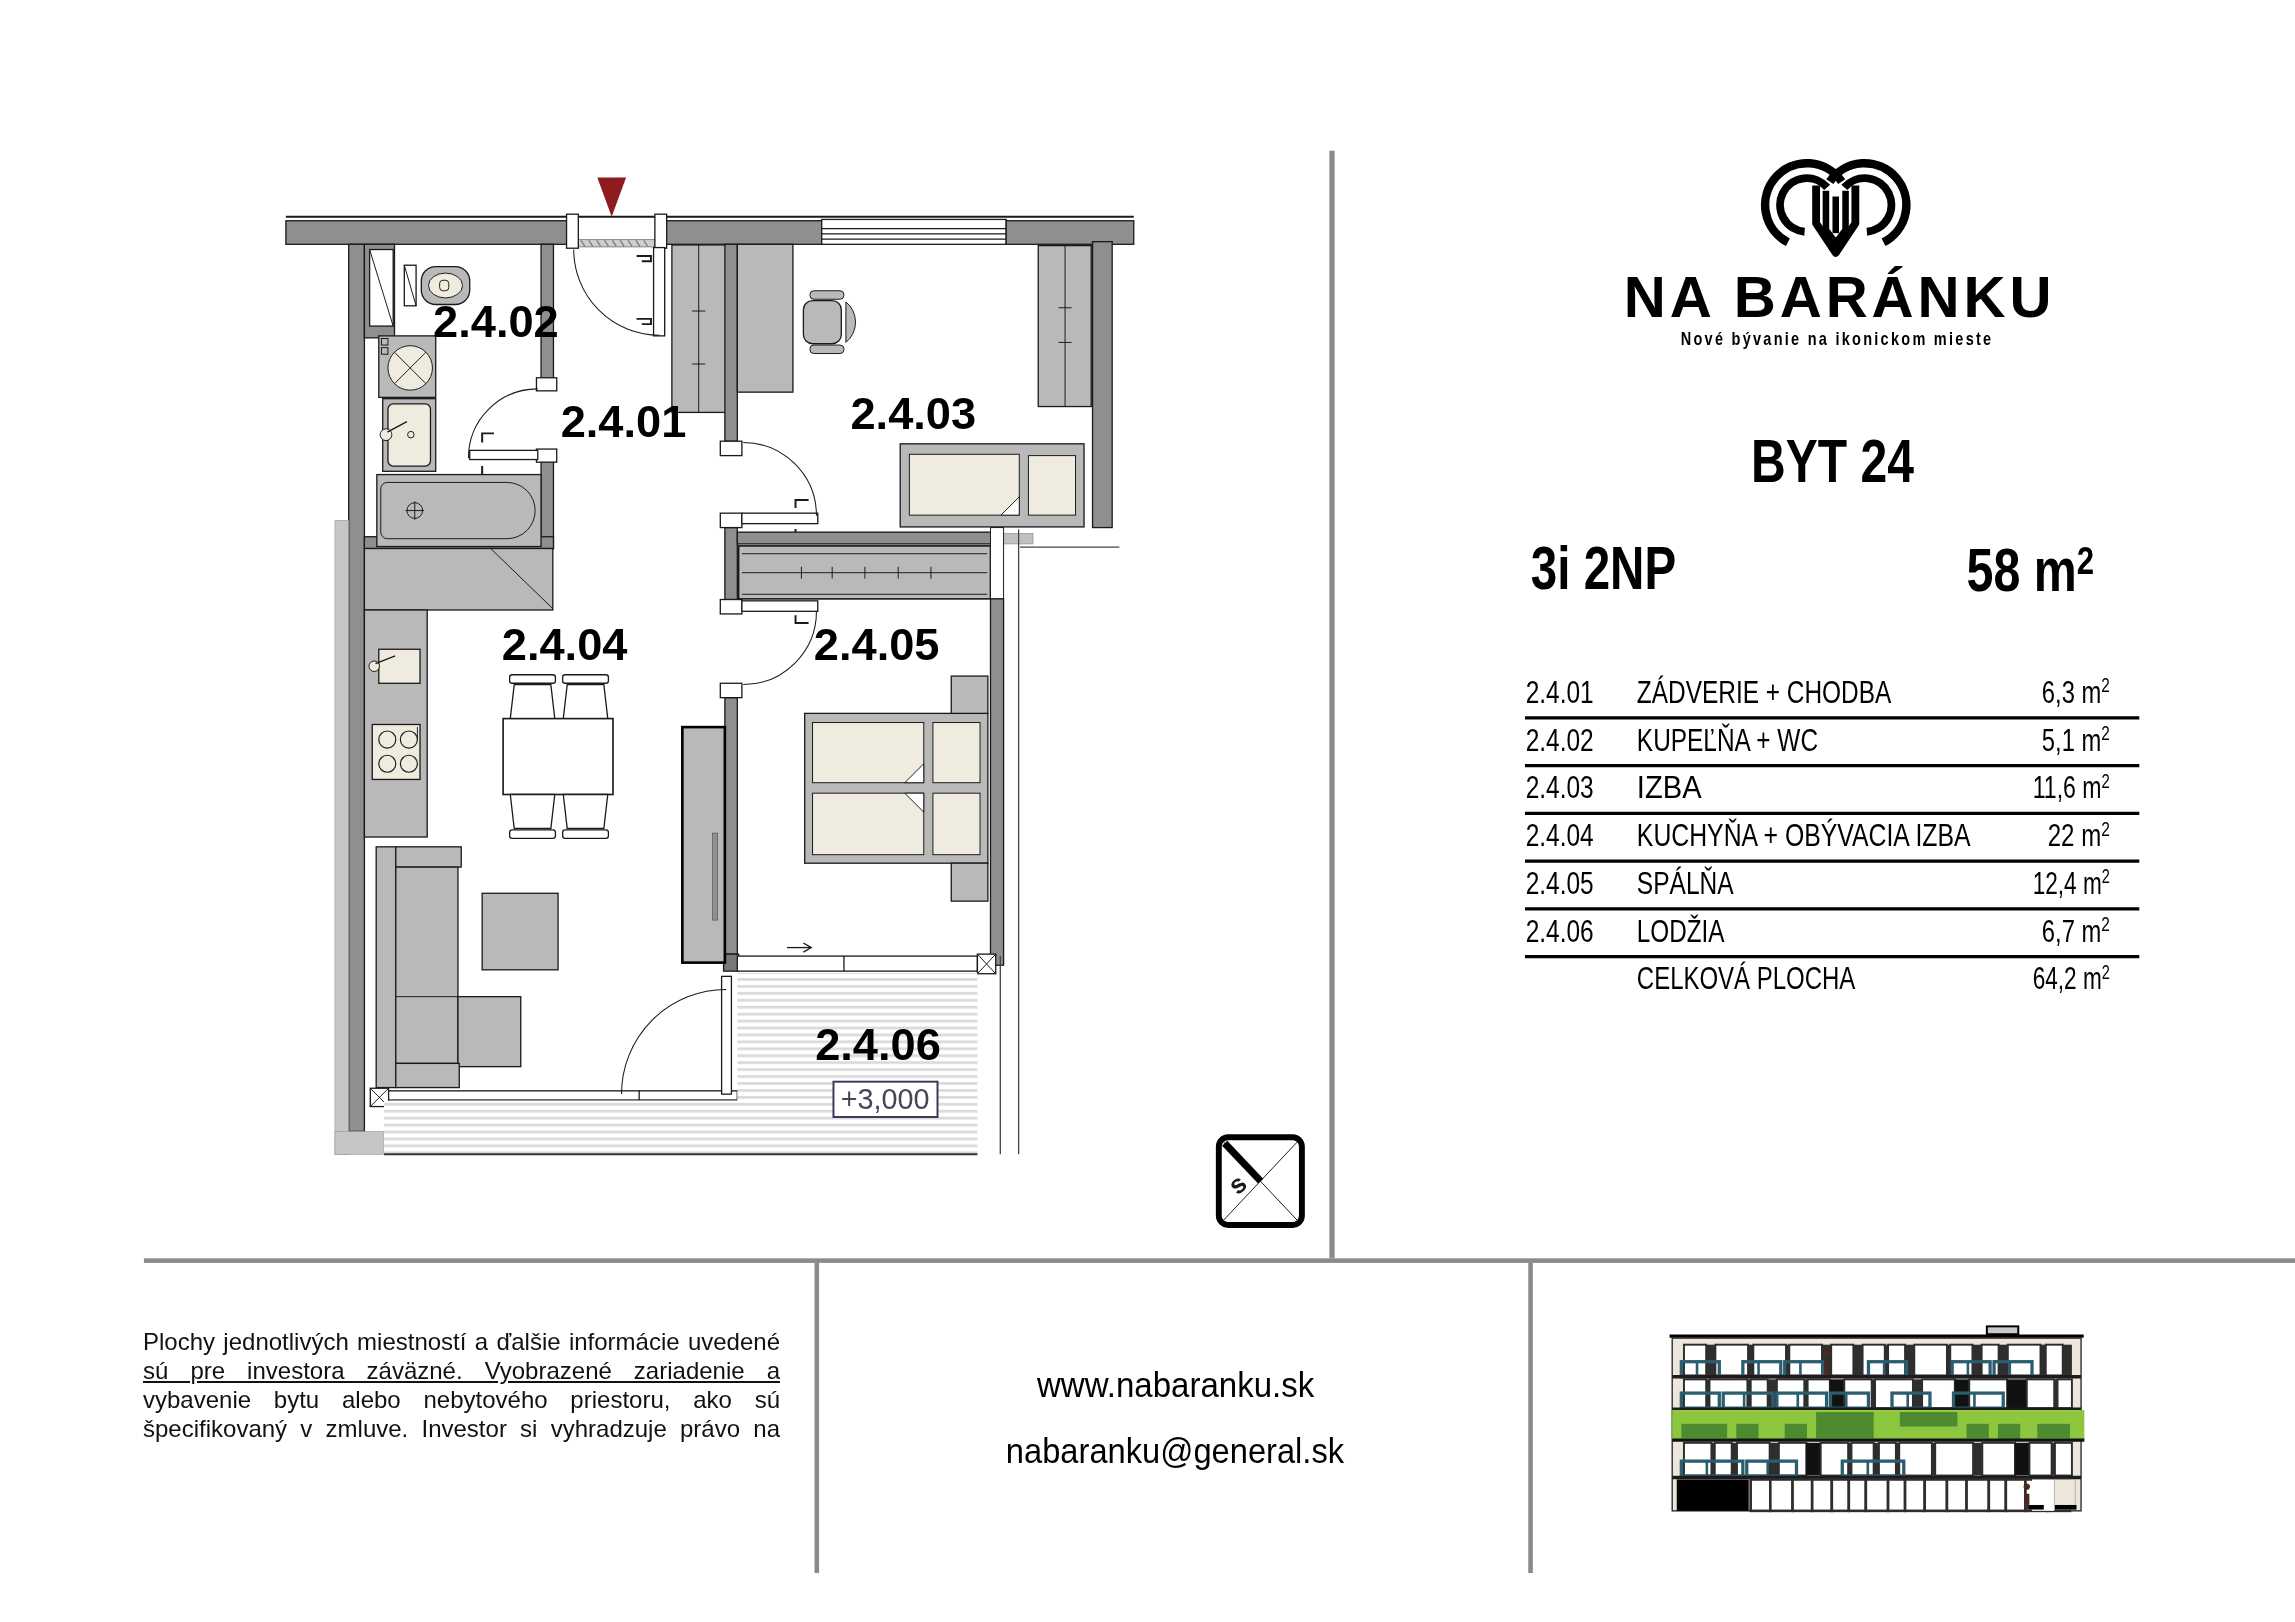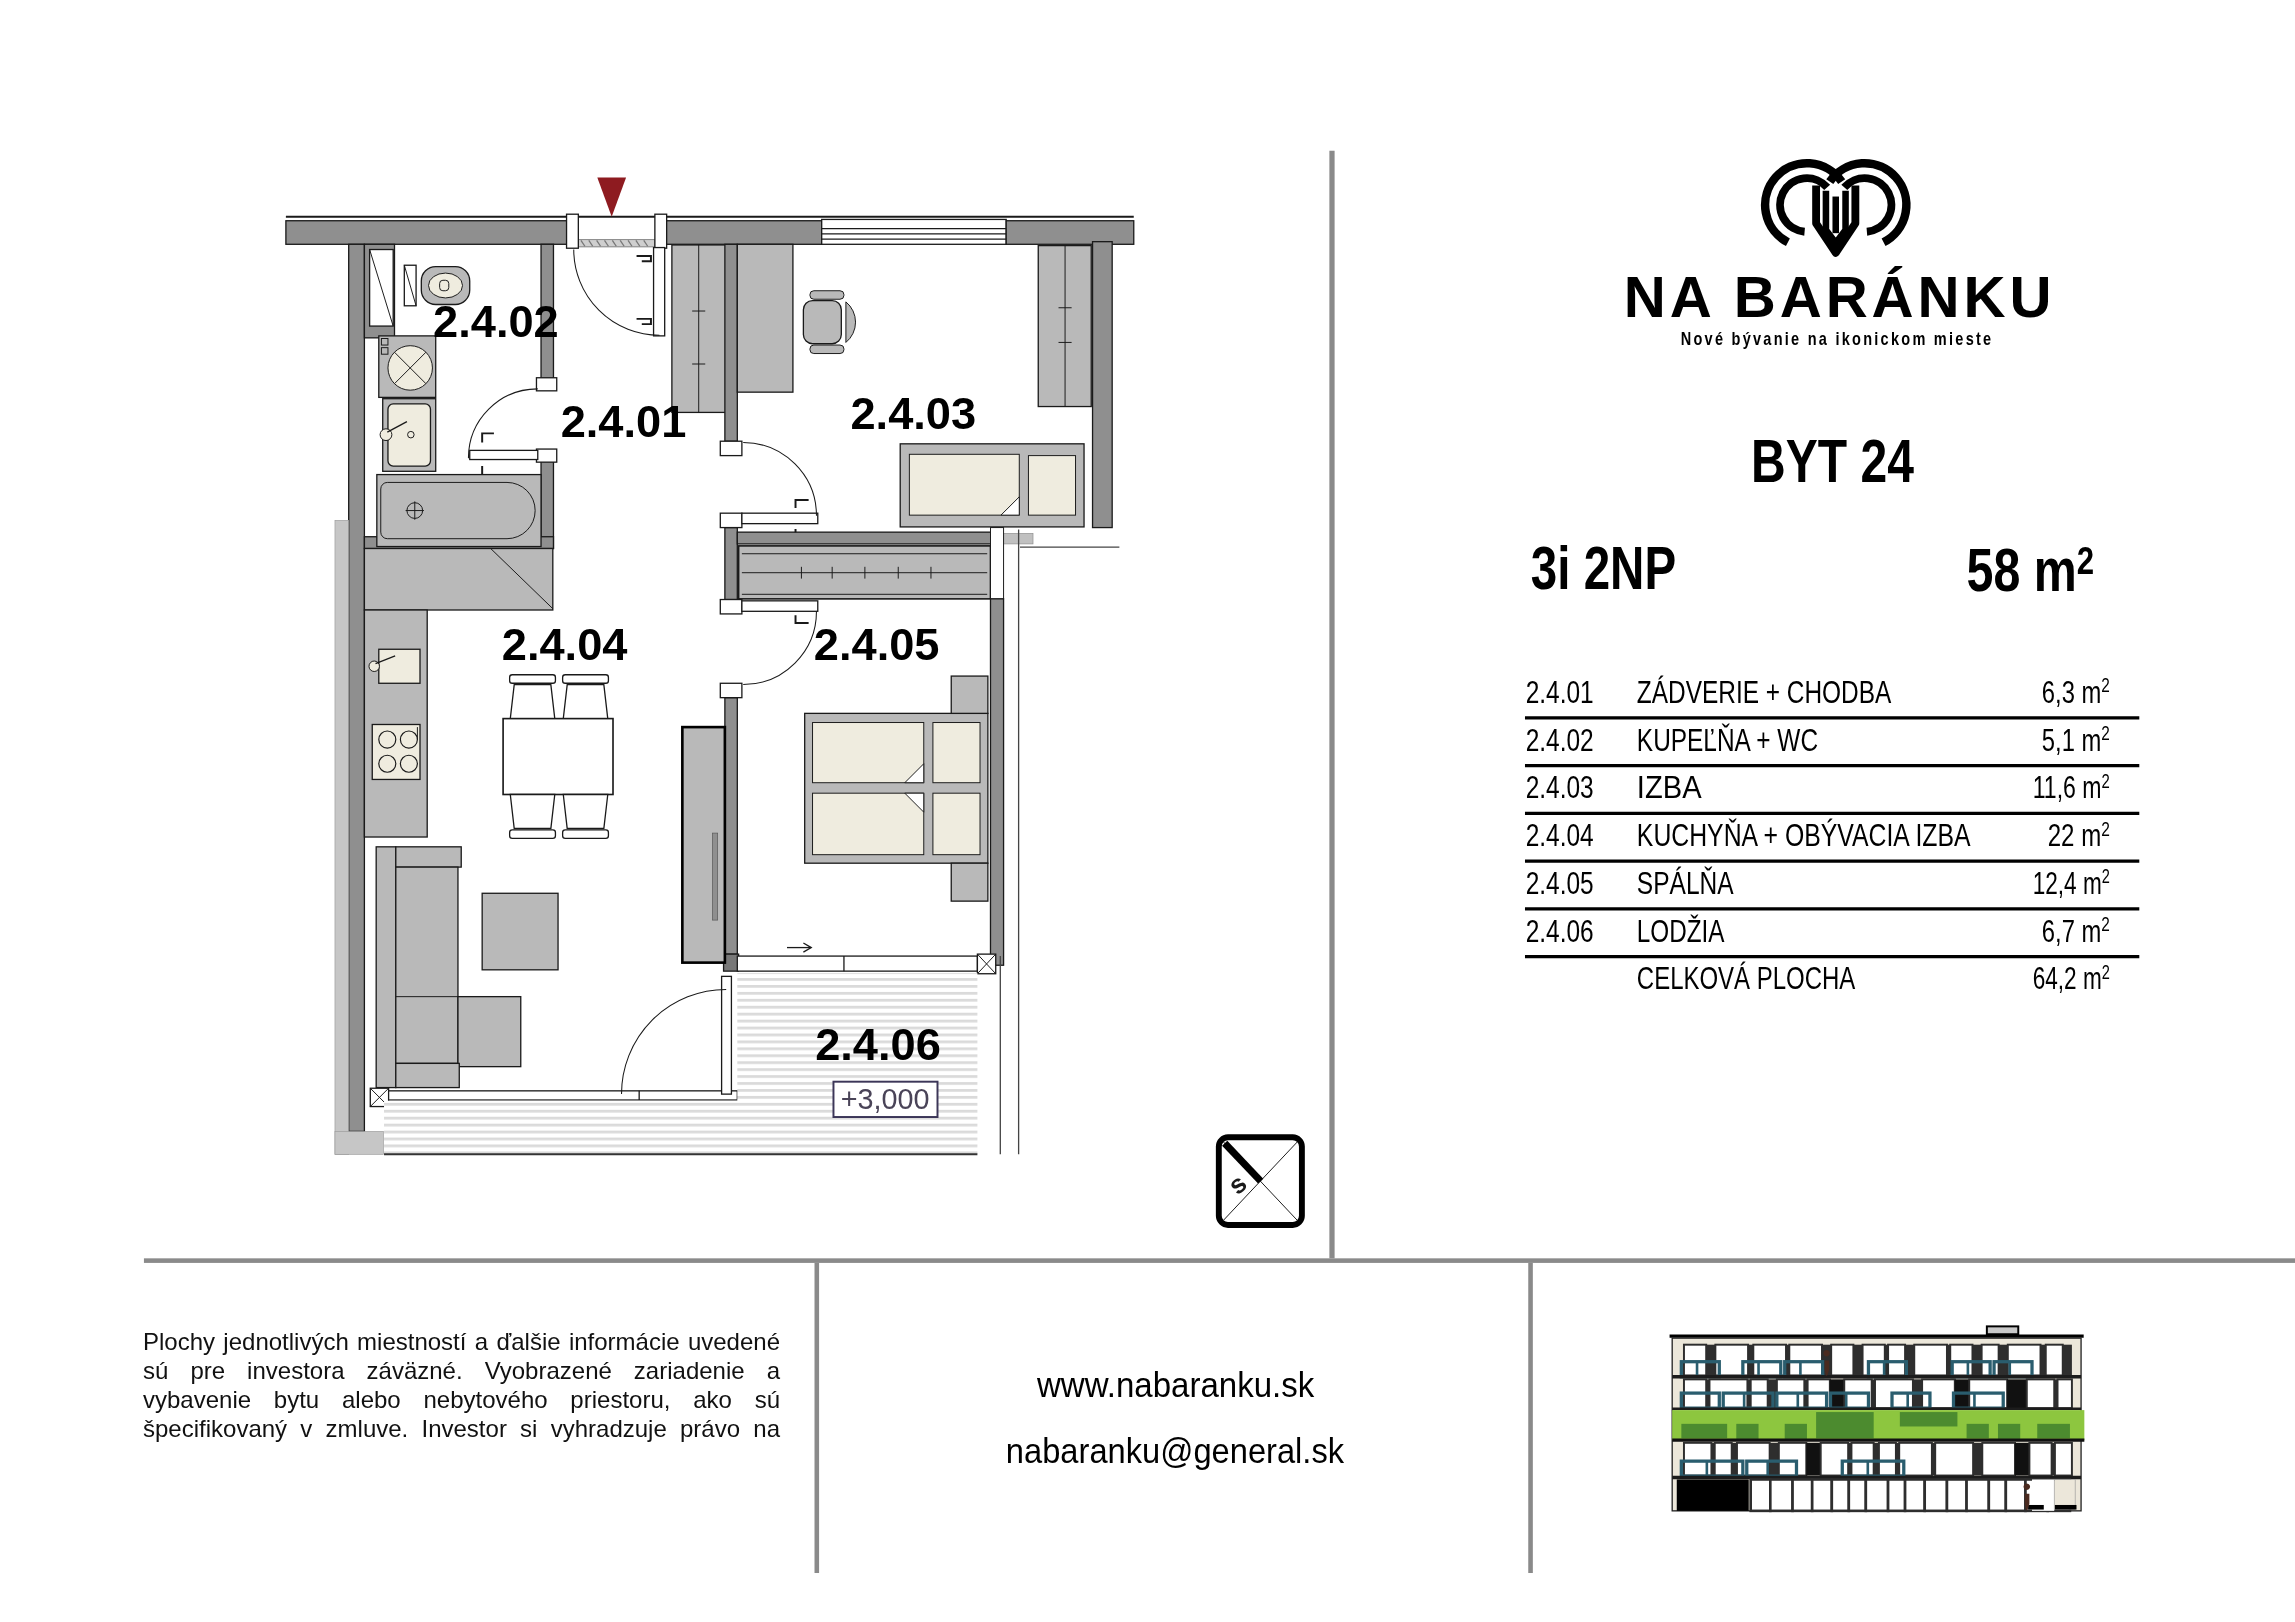--- a/index.html
+++ b/index.html
@@ -595,17 +595,17 @@
         <rect x="3140" y="2261" width="32" height="46" fill="#ece7da" stroke="#999" stroke-width="1"></rect>
         <rect x="3100" y="2300" width="24" height="7" fill="#000"></rect>
         <rect x="3141" y="2300" width="33" height="7" fill="#000"></rect>
         <path d="M2792,2073 a5,5 0 1 1 0.1,0 M2789,2079 h7 v14 l-3,9 h-2 l-2,-9 z" fill="#4a2a1f"></path>
         <path d="M3098,2277 a5,5 0 1 1 0.1,0 M3095,2283 h7 v15 l-3,10 h-2 l-2,-10 z" fill="#4a2a1f"></path>
       </g>
     </svg>
 
 <div style="position:absolute;left:143px;top:1295px;width:637px;font-size:24px;line-height:29px;color:#111;margin-top:32px;">
 <div style="text-align:justify;text-align-last:justify;">Plochy jednotlivých miestností a ďalšie informácie uvedené</div>
-      <div style="text-align:justify;text-align-last:justify;">sú pre investora záväzné. Vyobrazené zariadenie a</div>
+      <div style="text-align:justify;text-align-last:justify;text-decoration:underline;">sú pre investora záväzné. Vyobrazené zariadenie a</div>
       <div style="text-align:justify;text-align-last:justify;">vybavenie bytu alebo nebytového priestoru, ako sú</div>
       <div style="text-align:justify;text-align-last:justify;">špecifikovaný v zmluve. Investor si vyhradzuje právo na</div>
 </div>
 </div>
 
 </body></html>

